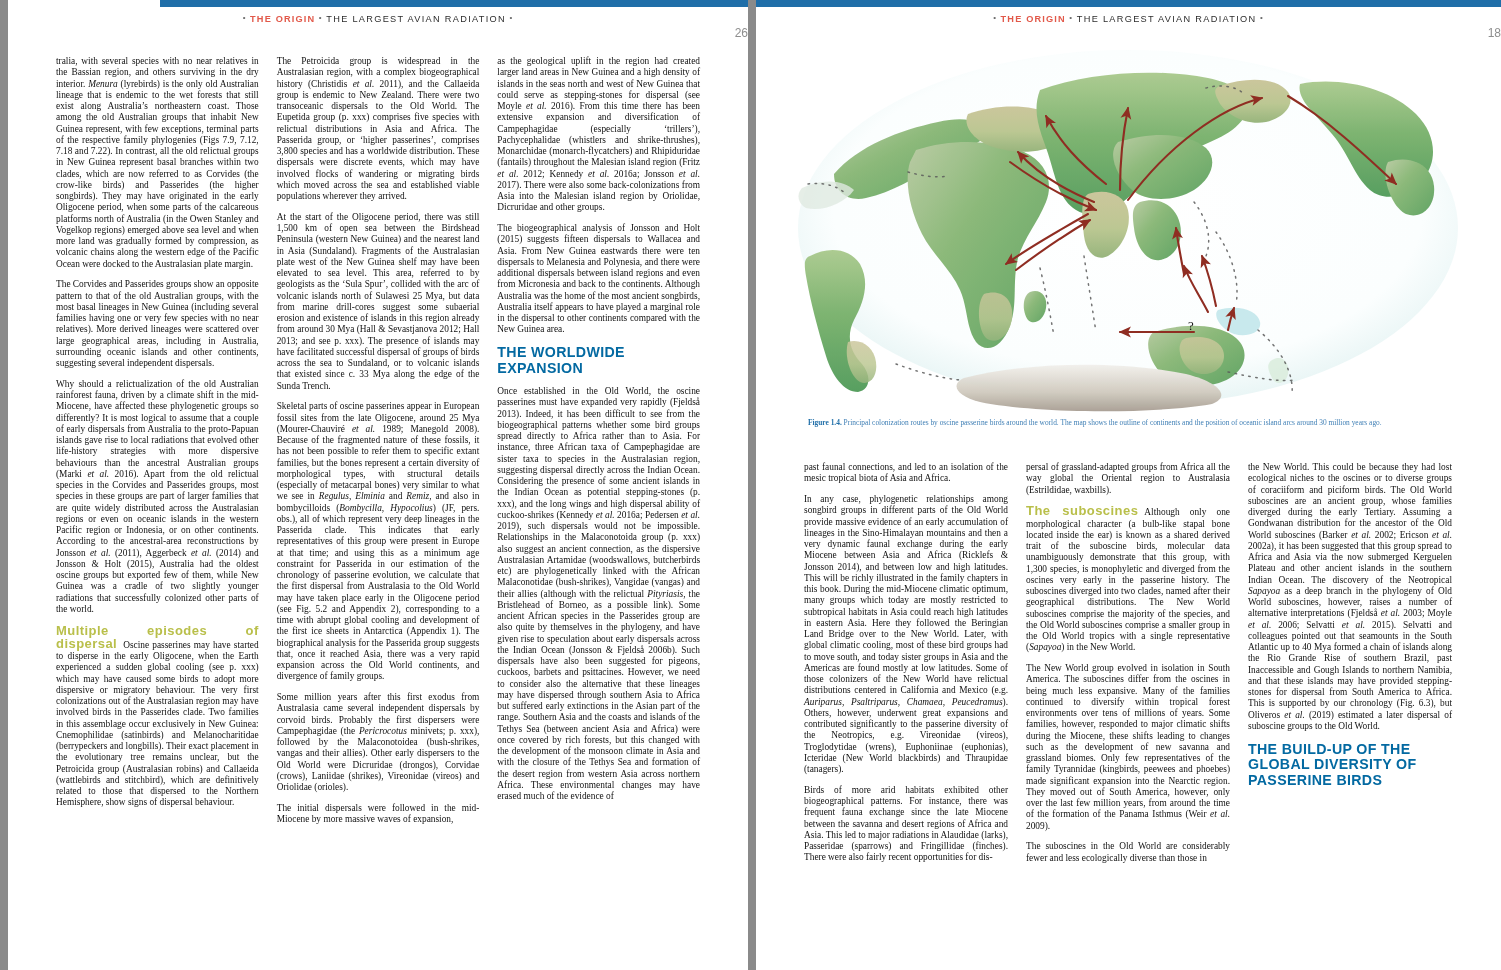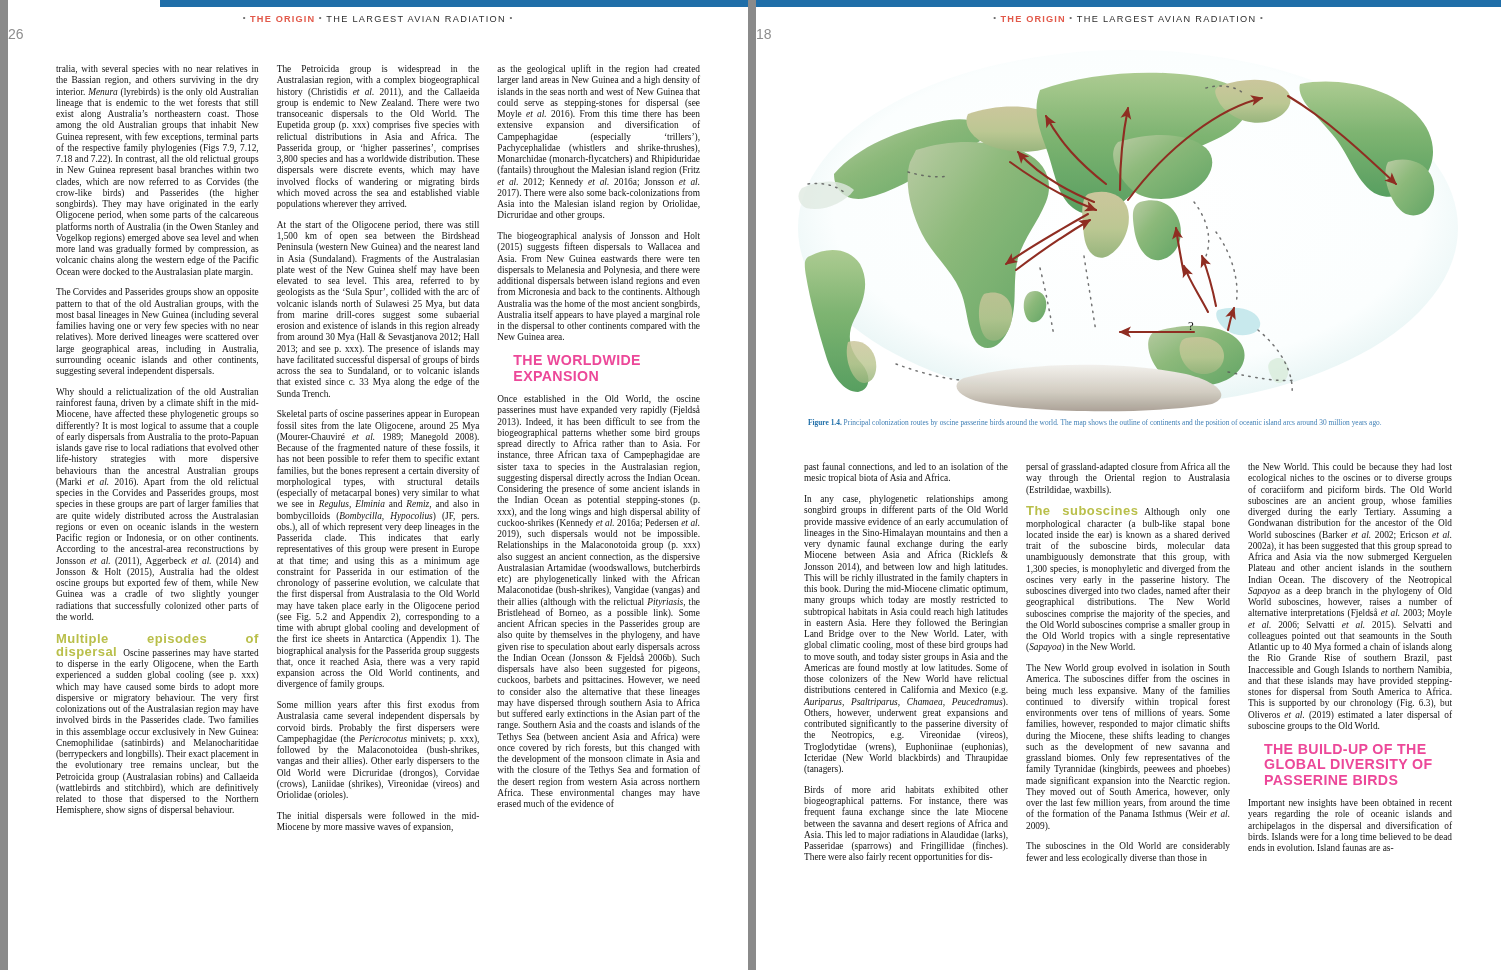--- a/index.html
+++ b/index.html
@@ -37,23 +37,23 @@
     color: #2d2d2d;
     white-space: nowrap;
   }
   .runhead .dot { color: #6b6b6b; font-size: 8px; vertical-align: 1.5px; }
   .runhead .origin { color: #e2594a; font-weight: bold; letter-spacing: 1.15px; }
   .runhead .title { font-weight: normal; letter-spacing: 1.3px; }
   .folio {
     position: absolute;
     top: 26px;
     left: 0; right: 0;
-    text-align: left;
+    text-align: right;
     font-family: "Liberation Sans", sans-serif;
-    font-size: 14px;
+    font-size: 12px;
     color: #8e8e8e;
   }
   .topbar {
     position: absolute;
     top: 0; height: 7px;
     background: #1f6ea8;
   }
   #page-left .topbar  { left: 152px; width: 588px; }
   #page-right .topbar { left: 0;  width: 745px; }
 
@@ -74,22 +74,22 @@
     hyphens: none;
   }
   p.body.tight { margin-bottom: 0; }
 
   h2.section {
     font-family: "Liberation Sans", sans-serif;
     font-weight: bold;
     font-size: 14.2px;
     line-height: 15.5px;
     letter-spacing: 0.35px;
-    color: #ec4899;
-    margin: 9px 0 10px 16px;
+    color: #0369a1;
+    margin: 9px 0 10px 0;
     text-transform: uppercase;
   }
 
   .runin {
     font-family: "Liberation Sans", sans-serif;
     font-weight: bold;
     font-size: 13px;
     letter-spacing: 0.45px;
     color: #b9bf4a;
     padding-right: 6px;
@@ -128,21 +128,21 @@
 
     <div class="runhead">
       <span class="dot">•</span>
       <span class="origin">THE ORIGIN</span>
       <span class="dot">•</span>
       <span class="title">THE LARGEST AVIAN RADIATION</span>
       <span class="dot">•</span>
     </div>
     <div class="folio">26</div>
 
-    <div class="cols" style="left:48px; top:64px; width:644px; height:900px;">
+    <div class="cols" style="left:48px; top:56px; width:644px; height:900px;">
 
       <div class="col">
         <p class="body">tralia, with several species with no near relatives in the Bassian region, and others surviving in the dry interior. <i>Menura</i> (lyrebirds) is the only old Australian lineage that is endemic to the wet forests that still exist along Australia’s northeastern coast. Those among the old Australian groups that inhabit New Guinea represent, with few exceptions, terminal parts of the respective family phylogenies (Figs 7.9, 7.12, 7.18 and 7.22). In contrast, all the old relictual groups in New Guinea represent basal branches within two clades, which are now referred to as Corvides (the crow-like birds) and Passerides (the higher songbirds). They may have originated in the early Oligocene period, when some parts of the calcareous platforms north of Australia (in the Owen Stanley and Vogelkop regions) emerged above sea level and when more land was gradually formed by compression, as volcanic chains along the western edge of the Pacific Ocean were docked to the Australasian plate margin.</p>
         <p class="body">The Corvides and Passerides groups show an opposite pattern to that of the old Australian groups, with the most basal lineages in New Guinea (including several families having one or very few species with no near relatives). More derived lineages were scattered over large geographical areas, including in Australia, surrounding oceanic islands and other continents, suggesting several independent dispersals.</p>
         <p class="body">Why should a relictualization of the old Australian rainforest fauna, driven by a climate shift in the mid-Miocene, have affected these phylogenetic groups so differently? It is most logical to assume that a couple of early dispersals from Australia to the proto-Papuan islands gave rise to local radiations that evolved other life-history strategies with more dispersive behaviours than the ancestral Australian groups (Marki <i>et al.</i> 2016). Apart from the old relictual species in the Corvides and Passerides groups, most species in these groups are part of larger families that are quite widely distributed across the Australasian regions or even on oceanic islands in the western Pacific region or Indonesia, or on other continents. According to the ancestral-area reconstructions by Jonsson <i>et al.</i> (2011), Aggerbeck <i>et al.</i> (2014) and Jonsson &amp; Holt (2015), Australia had the oldest oscine groups but exported few of them, while New Guinea was a cradle of two slightly younger radiations that successfully colonized other parts of the world.</p>
         <p class="body">
           <span class="runin">Multiple episodes of dispersal</span><span>Oscine passerines may have started to disperse in the early Oligocene, when the Earth experienced a sudden global cooling (see p. xxx) which may have caused some birds to adopt more dispersive or migratory behaviour. The very first colonizations out of the Australasian region may have involved birds in the Passerides clade. Two families in this assemblage occur exclusively in New Guinea: Cnemophilidae (satinbirds) and Melanocharitidae (berrypeckers and longbills). Their exact placement in the evolutionary tree remains unclear, but the Petroicida group (Australasian robins) and Callaeida (wattlebirds and stitchbird), which are definitively related to those that dispersed to the Northern Hemisphere, show signs of dispersal behaviour.</span>
         </p>
       </div>
 
@@ -327,30 +327,29 @@
 
     <div class="cols" style="left:48px; top:462px; width:648px; height:500px;justify-content:space-between;">
 
       <div class="col">
         <p class="body">past faunal connections, and led to an isolation of the mesic tropical biota of Asia and Africa.</p>
         <p class="body">In any case, phylogenetic relationships among songbird groups in different parts of the Old World provide massive evidence of an early accumulation of lineages in the Sino-Himalayan mountains and then a very dynamic faunal exchange during the early Miocene between Asia and Africa (Ricklefs &amp; Jonsson 2014), and between low and high latitudes. This will be richly illustrated in the family chapters in this book. During the mid-Miocene climatic optimum, many groups which today are mostly restricted to subtropical habitats in Asia could reach high latitudes in eastern Asia. Here they followed the Beringian Land Bridge over to the New World. Later, with global climatic cooling, most of these bird groups had to move south, and today sister groups in Asia and the Americas are found mostly at low latitudes. Some of those colonizers of the New World have relictual distributions centered in California and Mexico (e.g. <i>Auriparus</i>, <i>Psaltriparus</i>, <i>Chamaea</i>, <i>Peucedramus</i>). Others, however, underwent great expansions and contributed significantly to the passerine diversity of the Neotropics, e.g. Vireonidae (vireos), Troglodytidae (wrens), Euphoniinae (euphonias), Icteridae (New World blackbirds) and Thraupidae (tanagers).</p>
         <p class="body tight">Birds of more arid habitats exhibited other biogeographical patterns. For instance, there was frequent fauna exchange since the late Miocene between the savanna and desert regions of Africa and Asia. This led to major radiations in Alaudidae (larks), Passeridae (sparrows) and Fringillidae (finches). There were also fairly recent opportunities for dis-</p>
       </div>
 
       <div class="col">
-        <p class="body">persal of grassland-adapted closure from Africa all the way through the Oriental region to Australasia (Estrildidae, waxbills).</p>
+        <p class="body">persal of grassland-adapted groups from Africa all the way global the Oriental region to Australasia (Estrildidae, waxbills).</p>
         <p class="body">
           <span class="runin">The suboscines</span><span>Although only one morphological character (a bulb-like stapal bone located inside the ear) is known as a shared derived trait of the suboscine birds, molecular data unambiguously demonstrate that this group, with 1,300 species, is monophyletic and diverged from the oscines very early in the passerine history. The suboscines diverged into two clades, named after their geographical distributions. The New World suboscines comprise the majority of the species, and the Old World suboscines comprise a smaller group in the Old World tropics with a single representative (<i>Sapayoa</i>) in the New World.</span>
         </p>
         <p class="body">The New World group evolved in isolation in South America. The suboscines differ from the oscines in being much less expansive. Many of the families continued to diversify within tropical forest environments over tens of millions of years. Some families, however, responded to major climatic shifts during the Miocene, these shifts leading to changes such as the development of new savanna and grassland biomes. Only few representatives of the family Tyrannidae (kingbirds, peewees and phoebes) made significant expansion into the Nearctic region. They moved out of South America, however, only over the last few million years, from around the time of the formation of the Panama Isthmus (Weir <i>et al.</i> 2009).</p>
         <p class="body tight">The suboscines in the Old World are considerably fewer and less ecologically diverse than those in</p>
       </div>
 
       <div class="col">
         <p class="body">the New World. This could be because they had lost ecological niches to the oscines or to diverse groups of coraciiform and piciform birds. The Old World suboscines are an ancient group, whose families diverged during the early Tertiary. Assuming a Gondwanan distribution for the ancestor of the Old World suboscines (Barker <i>et al.</i> 2002; Ericson <i>et al.</i> 2002a), it has been suggested that this group spread to Africa and Asia via the now submerged Kerguelen Plateau and other ancient islands in the southern Indian Ocean. The discovery of the Neotropical <i>Sapayoa</i> as a deep branch in the phylogeny of Old World suboscines, however, raises a number of alternative interpretations (Fjeldså <i>et al.</i> 2003; Moyle <i>et al.</i> 2006; Selvatti <i>et al.</i> 2015). Selvatti and colleagues pointed out that seamounts in the South Atlantic up to 40 Mya formed a chain of islands along the Rio Grande Rise of southern Brazil, past Inaccessible and Gough Islands to northern Namibia, and that these islands may have provided stepping-stones for dispersal from South America to Africa. This is supported by our chronology (Fig. 6.3), but Oliveros <i>et al.</i> (2019) estimated a later dispersal of suboscine groups to the Old World.</p>
         <h2 class="section">THE BUILD-UP OF THE GLOBAL DIVERSITY OF PASSERINE BIRDS</h2>
-        <p class="body tight">Important new insights have been obtained in recent years regarding the role of oceanic islands and archipelagos in the dispersal and diversification of birds. Islands were for a long time believed to be dead ends in evolution. Island faunas are as-</p>
       </div>
 
     </div>
   </div>
 
 </div>
 
 </body></html>

